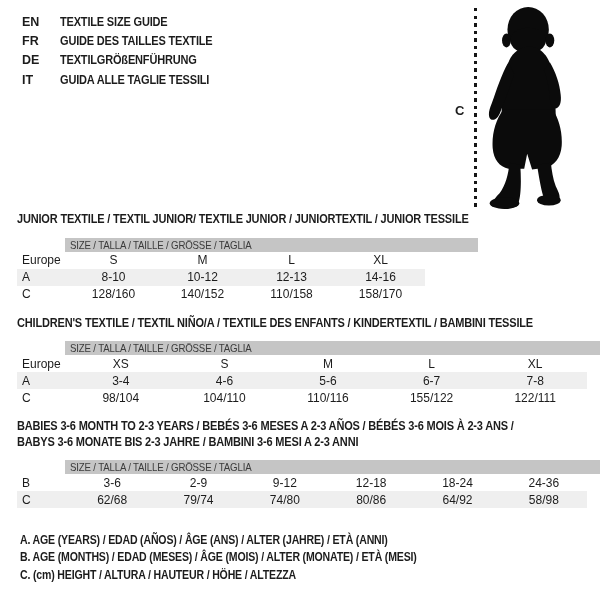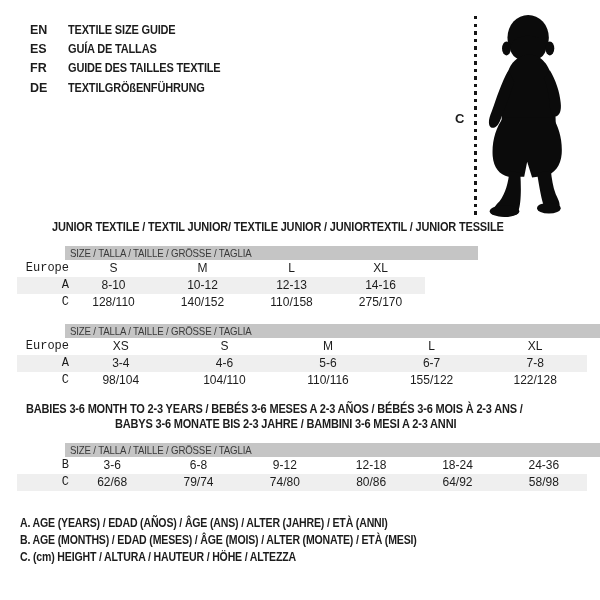--- a/index.html
+++ b/index.html
@@ -5,71 +5,71 @@
   html,body{margin:0;padding:0;}
   body{
     width:600px;height:600px;background:#ffffff;
     font-family:"Liberation Sans",sans-serif;color:#1c1c1c;
     overflow:hidden;
   }
   .page{position:relative;width:600px;height:600px;background:#fff;}
 
   
   .hdr{position:relative;height:212px;}
-  .lang-list{list-style:none;margin:8px;padding:13px 0 0 22px;}
+  .lang-list{list-style:none;margin:0;padding:13px 0 0 22px;}
   .lang-list li{display:flex;font-weight:700;font-size:12.5px;line-height:19.2px;}
   .lang-code{width:38px;flex:none;}
   .cond{display:inline-block;transform:scaleX(0.88);transform-origin:left center;white-space:nowrap;letter-spacing:-0.2px;}
 
   .dash-line{
     position:absolute;left:474px;top:8px;width:3px;height:200px;
     background:repeating-linear-gradient(to bottom,#161616 0 3.5px,transparent 3.5px 7.5px);
   }
   .c-label{position:absolute;left:455px;top:103px;font-weight:700;font-size:13px;}
   .figure-svg{position:absolute;left:486px;top:5px;}
 
   
   .tbl-section{margin:0 0 13px 17px;}
   .titles{margin-bottom:10px;}
-  .title-line{font-weight:700;font-size:12.5px;line-height:15.5px;text-align:center;}
+  .title-line{font-weight:700;font-size:12.5px;line-height:15.5px;}
   .size-bar{background:#c5c5c5;color:#3a3a3a;font-size:11px;line-height:14px;height:14px;padding-left:5px;overflow:hidden;margin-left:48px;}
   table{border-collapse:collapse;table-layout:fixed;}
   .narrow .size-bar,.narrow table{width:408px;}
   .wide .size-bar,.wide table{width:570px;}
   td{font-size:12px;height:17px;padding:0;text-align:center;vertical-align:middle;}
-  td.label{text-align:right;padding-left:5px;font-family:Liberation Mono, monospace;}
+  td.label{text-align:left;padding-left:5px;}
   tr.shaded{background:#efefef;}
   col.label-col{width:52px;}
 
   
   .footnotes{margin:24px 0 0 20px;}
   .footnote-line{font-weight:700;font-size:12px;line-height:17.3px;}
 </style>
 </head>
 <body>
 
 <div class="page">
 
   <div class="hdr">
     <ul class="lang-list">
         <li>
           <span class="lang-code">EN</span>
           <span class="cond">TEXTILE SIZE GUIDE</span>
         </li>
         <li>
-          <span class="lang-code">ES</span>
-          <span class="cond">GUÍA DE TALLAS</span>
-        </li>
-        <li>
           <span class="lang-code">FR</span>
           <span class="cond">GUIDE DES TAILLES TEXTILE</span>
         </li>
         <li>
           <span class="lang-code">DE</span>
           <span class="cond">TEXTILGRÖßENFÜHRUNG</span>
+        </li>
+        <li>
+          <span class="lang-code">IT</span>
+          <span class="cond">GUIDA ALLE TAGLIE TESSILI</span>
         </li>
       </ul>
 
     <div class="dash-line"></div>
     <span class="c-label">C</span>
 
     <svg class="figure-svg" width="106" height="207" viewBox="0 0 106 210" aria-hidden="true">
       <g fill="#0b0b0b">
         <ellipse cx="42" cy="25" rx="21" ry="23"></ellipse>
         <ellipse cx="42" cy="36" rx="18" ry="13"></ellipse>
@@ -106,30 +106,33 @@
           </tr>
           <tr class="shaded">
             <td class="label">A</td>
             <td>8-10</td>
             <td>10-12</td>
             <td>12-13</td>
             <td>14-16</td>
           </tr>
           <tr>
             <td class="label">C</td>
-            <td>128/110</td>
+            <td>128/160</td>
             <td>140/152</td>
             <td>110/158</td>
-            <td>275/170</td>
+            <td>158/170</td>
           </tr>
         </tbody>
     </table>
   </section>
 
   <section class="tbl-section wide">
+    <div class="titles">
+        <div class="title-line"><span class="cond">CHILDREN'S TEXTILE / TEXTIL NIÑO/A / TEXTILE DES ENFANTS / KINDERTEXTIL / BAMBINI TESSILE</span></div>
+      </div>
     <div class="size-bar"><span class="cond">SIZE / TALLA / TAILLE / GRÖSSE / TAGLIA</span></div>
     <table>
       <colgroup>
           <col class="label-col">
         </colgroup>
       <tbody>
           <tr>
             <td class="label">Europe</td>
             <td>XS</td>
             <td>S</td>
@@ -144,41 +147,41 @@
             <td>5-6</td>
             <td>6-7</td>
             <td>7-8</td>
           </tr>
           <tr>
             <td class="label">C</td>
             <td>98/104</td>
             <td>104/110</td>
             <td>110/116</td>
             <td>155/122</td>
-            <td>122/128</td>
+            <td>122/111</td>
           </tr>
         </tbody>
     </table>
   </section>
 
   <section class="tbl-section wide">
     <div class="titles">
         <div class="title-line"><span class="cond">BABIES 3-6 MONTH TO 2-3 YEARS / BEBÉS 3-6 MESES A 2-3 AÑOS / BÉBÉS 3-6 MOIS À 2-3 ANS /</span></div>
         <div class="title-line"><span class="cond">BABYS 3-6 MONATE BIS 2-3 JAHRE / BAMBINI 3-6 MESI A 2-3 ANNI</span></div>
       </div>
     <div class="size-bar"><span class="cond">SIZE / TALLA / TAILLE / GRÖSSE / TAGLIA</span></div>
     <table>
       <colgroup>
           <col class="label-col">
         </colgroup>
       <tbody>
           <tr>
             <td class="label">B</td>
             <td>3-6</td>
-            <td>6-8</td>
+            <td>2-9</td>
             <td>9-12</td>
             <td>12-18</td>
             <td>18-24</td>
             <td>24-36</td>
           </tr>
           <tr class="shaded">
             <td class="label">C</td>
             <td>62/68</td>
             <td>79/74</td>
             <td>74/80</td>

